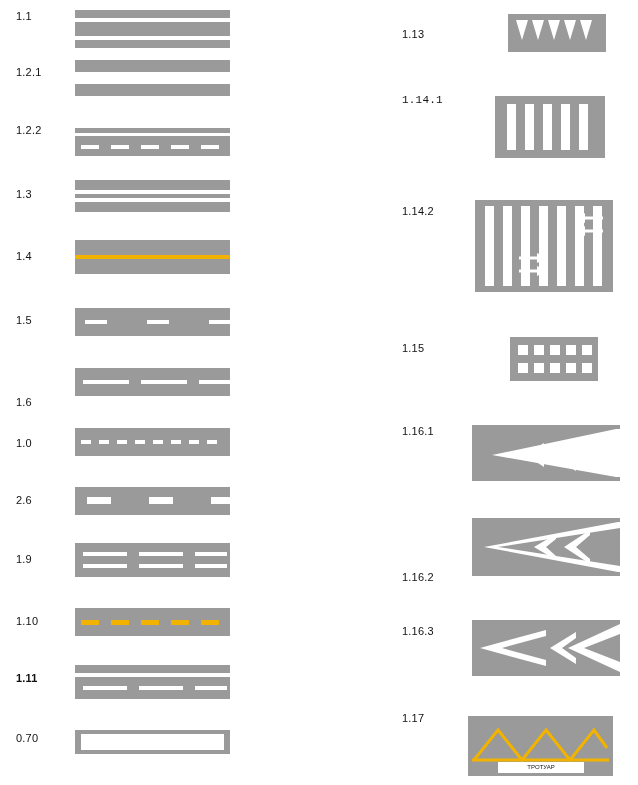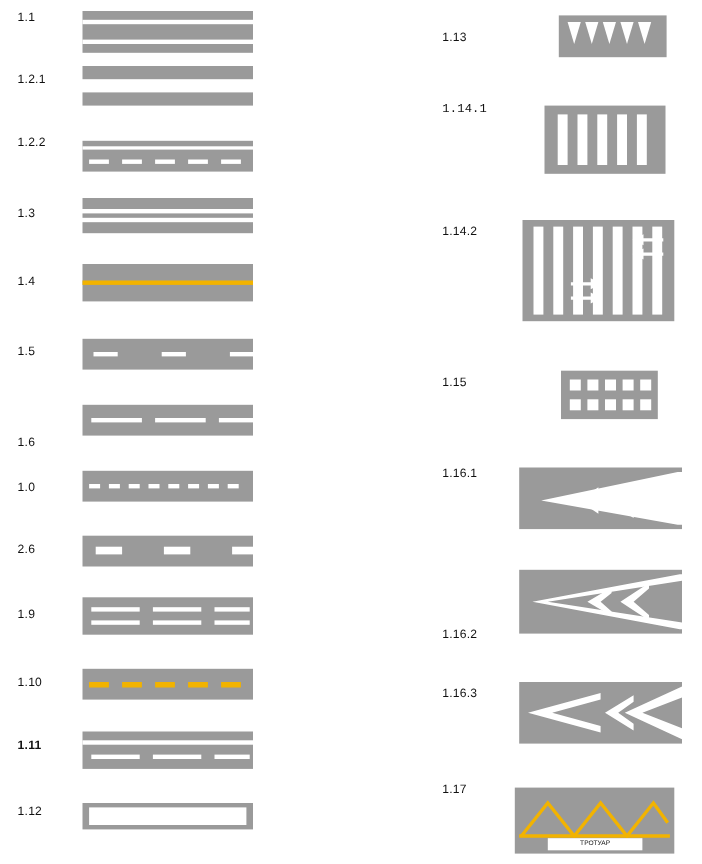--- a/index.html
+++ b/index.html
@@ -132,21 +132,21 @@
 
     <div class="code" style="left:16px;top:672px;font-weight:bold;">1.11</div>
     <div class="fig" style="left:75px;top:665px;width:155px;height:34px;">
       <div class="slab" style="left:0;top:0;width:155px;height:34px;"></div>
       <div class="mark" style="left:0;top:8px;width:155px;height:4px;"></div>
       <div class="mark" style="left:8px;top:21px;width:44px;height:4px;"></div>
       <div class="mark" style="left:64px;top:21px;width:44px;height:4px;"></div>
       <div class="mark" style="left:120px;top:21px;width:32px;height:4px;"></div>
     </div>
 
-    <div class="code" style="left:16px;top:732px;">1.12</div>
+    <div class="code" style="left:16px;top:732px;">0.70</div>
     <div class="fig" style="left:75px;top:730px;width:155px;height:24px;">
       <div class="slab" style="left:0;top:0;width:155px;height:24px;"></div>
       <div class="mark" style="left:6px;top:4px;width:143px;height:16px;"></div>
     </div>
   </div>
 
   <div class="col col-right">
 
     <div class="code" style="left:82px;top:28px;">1.13</div>
     <div class="fig" style="left:188px;top:14px;width:98px;height:38px;">

